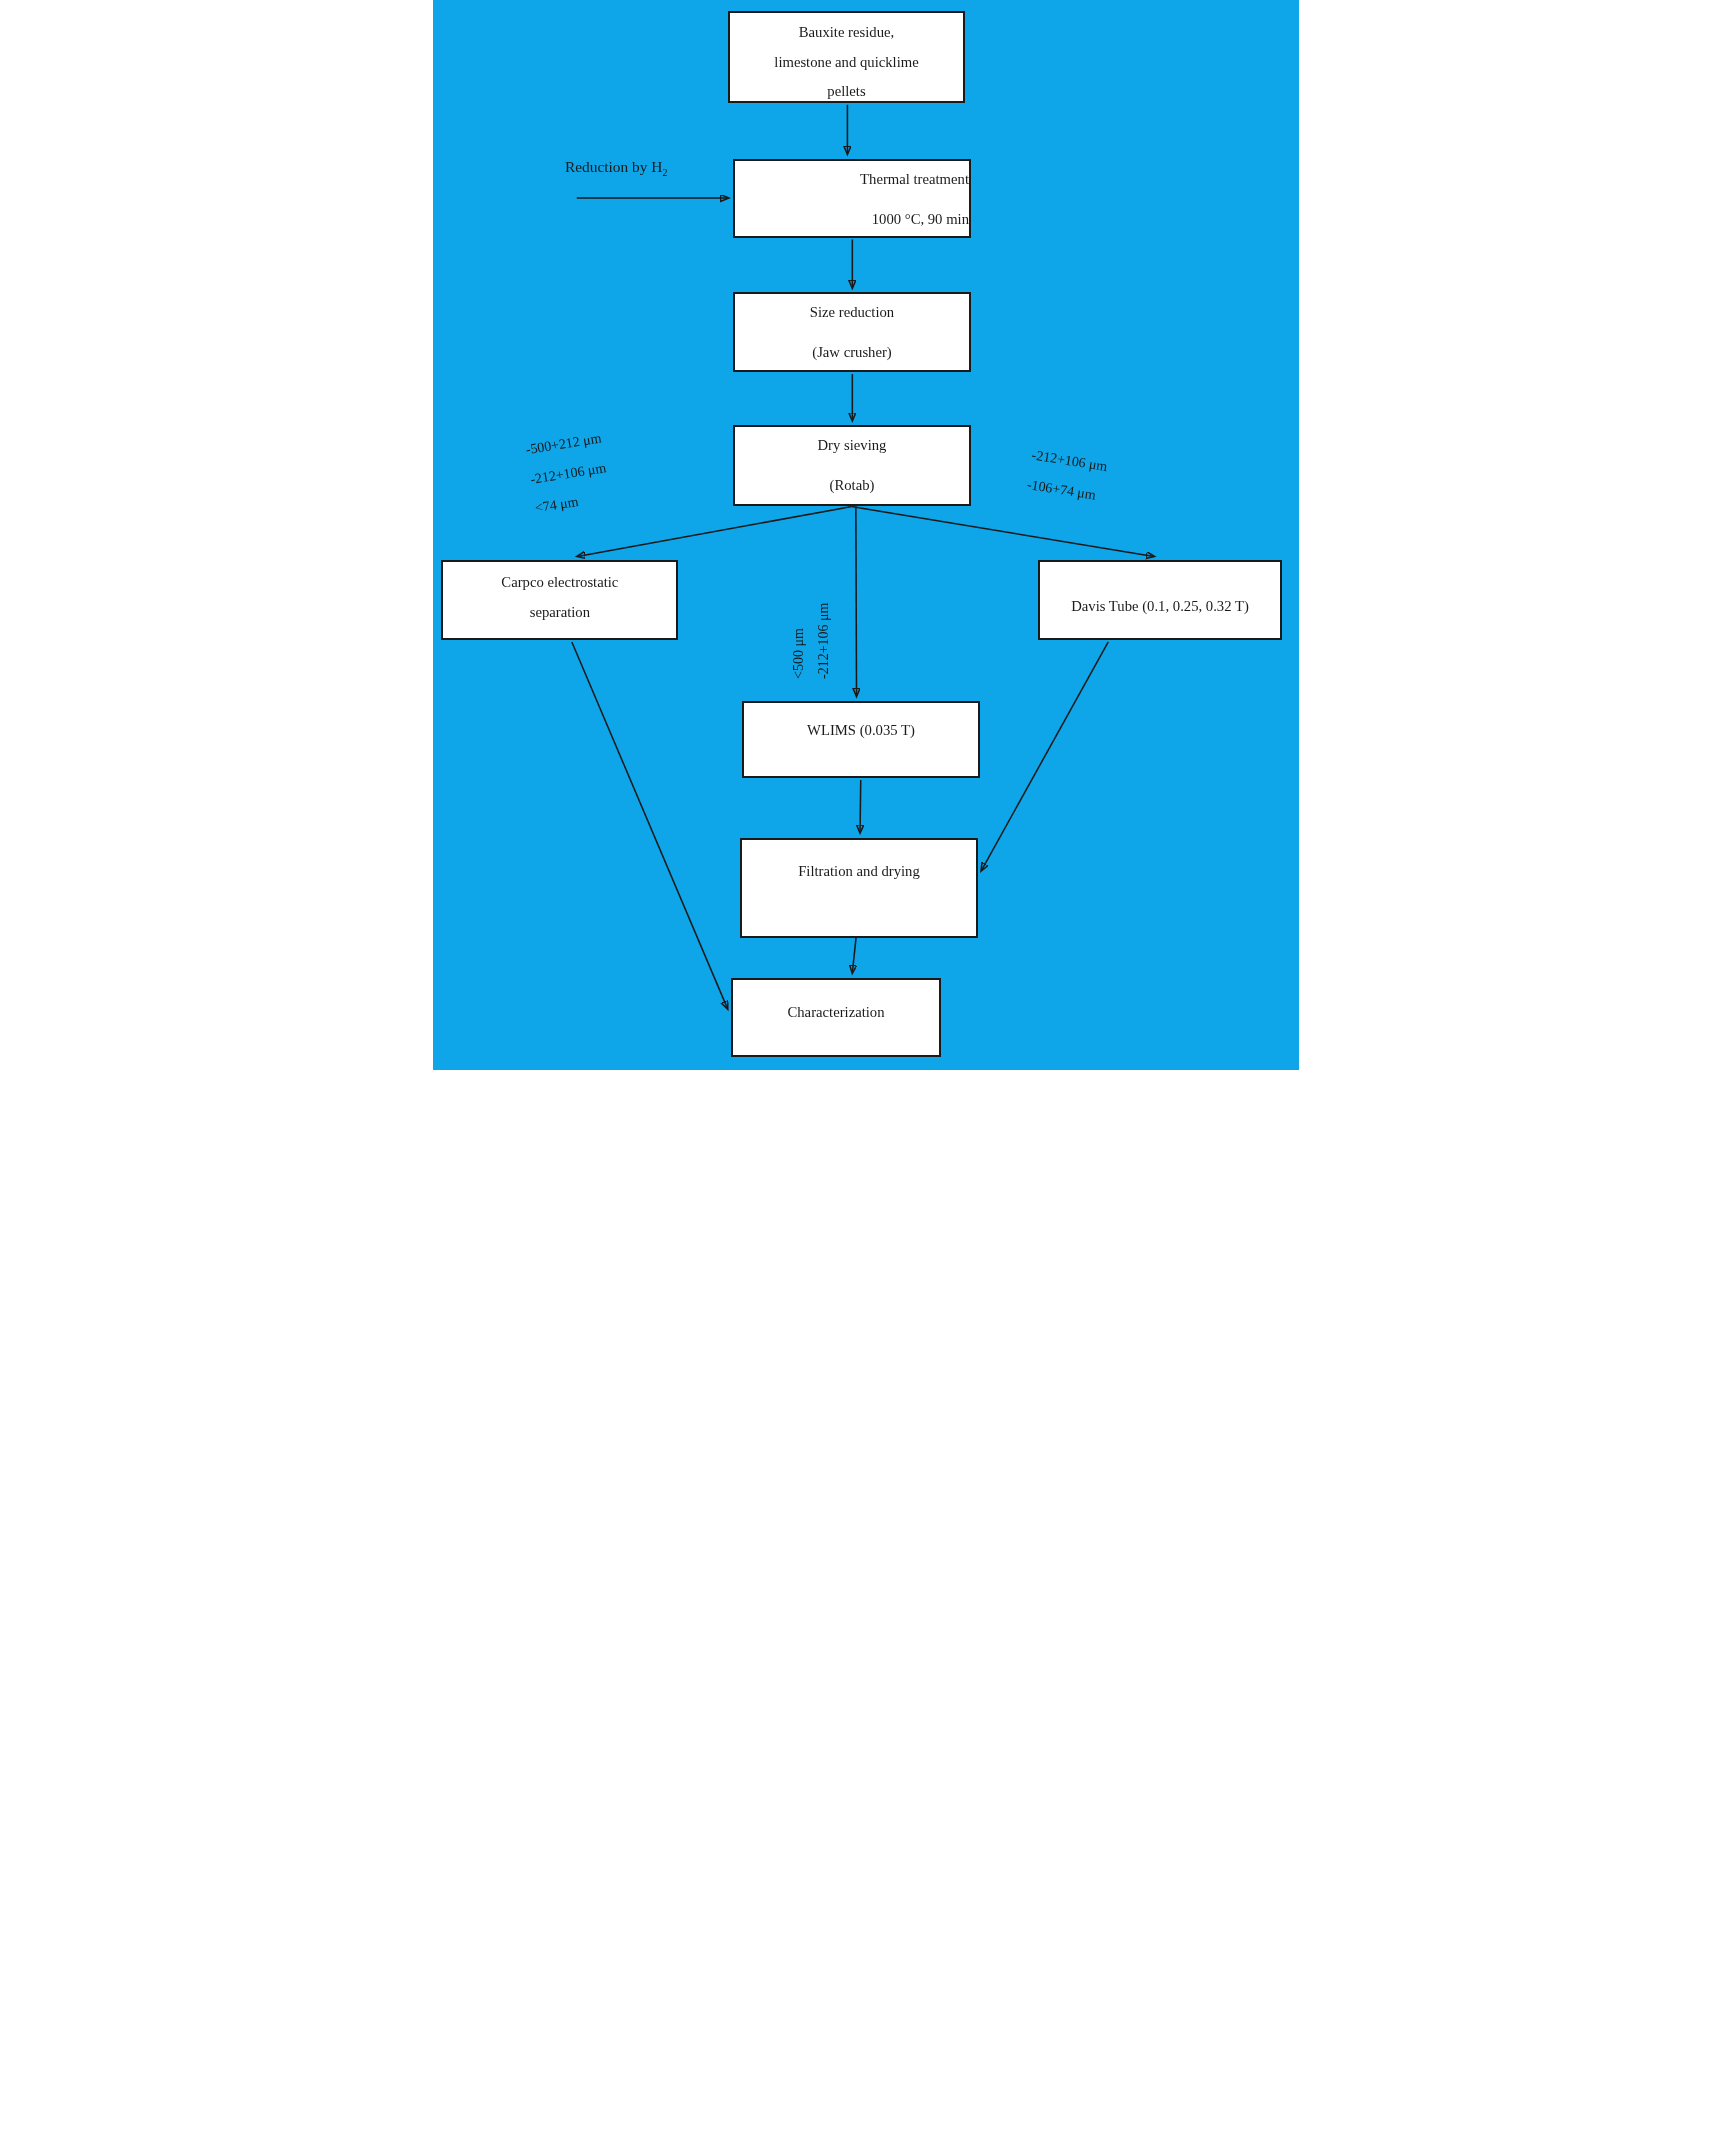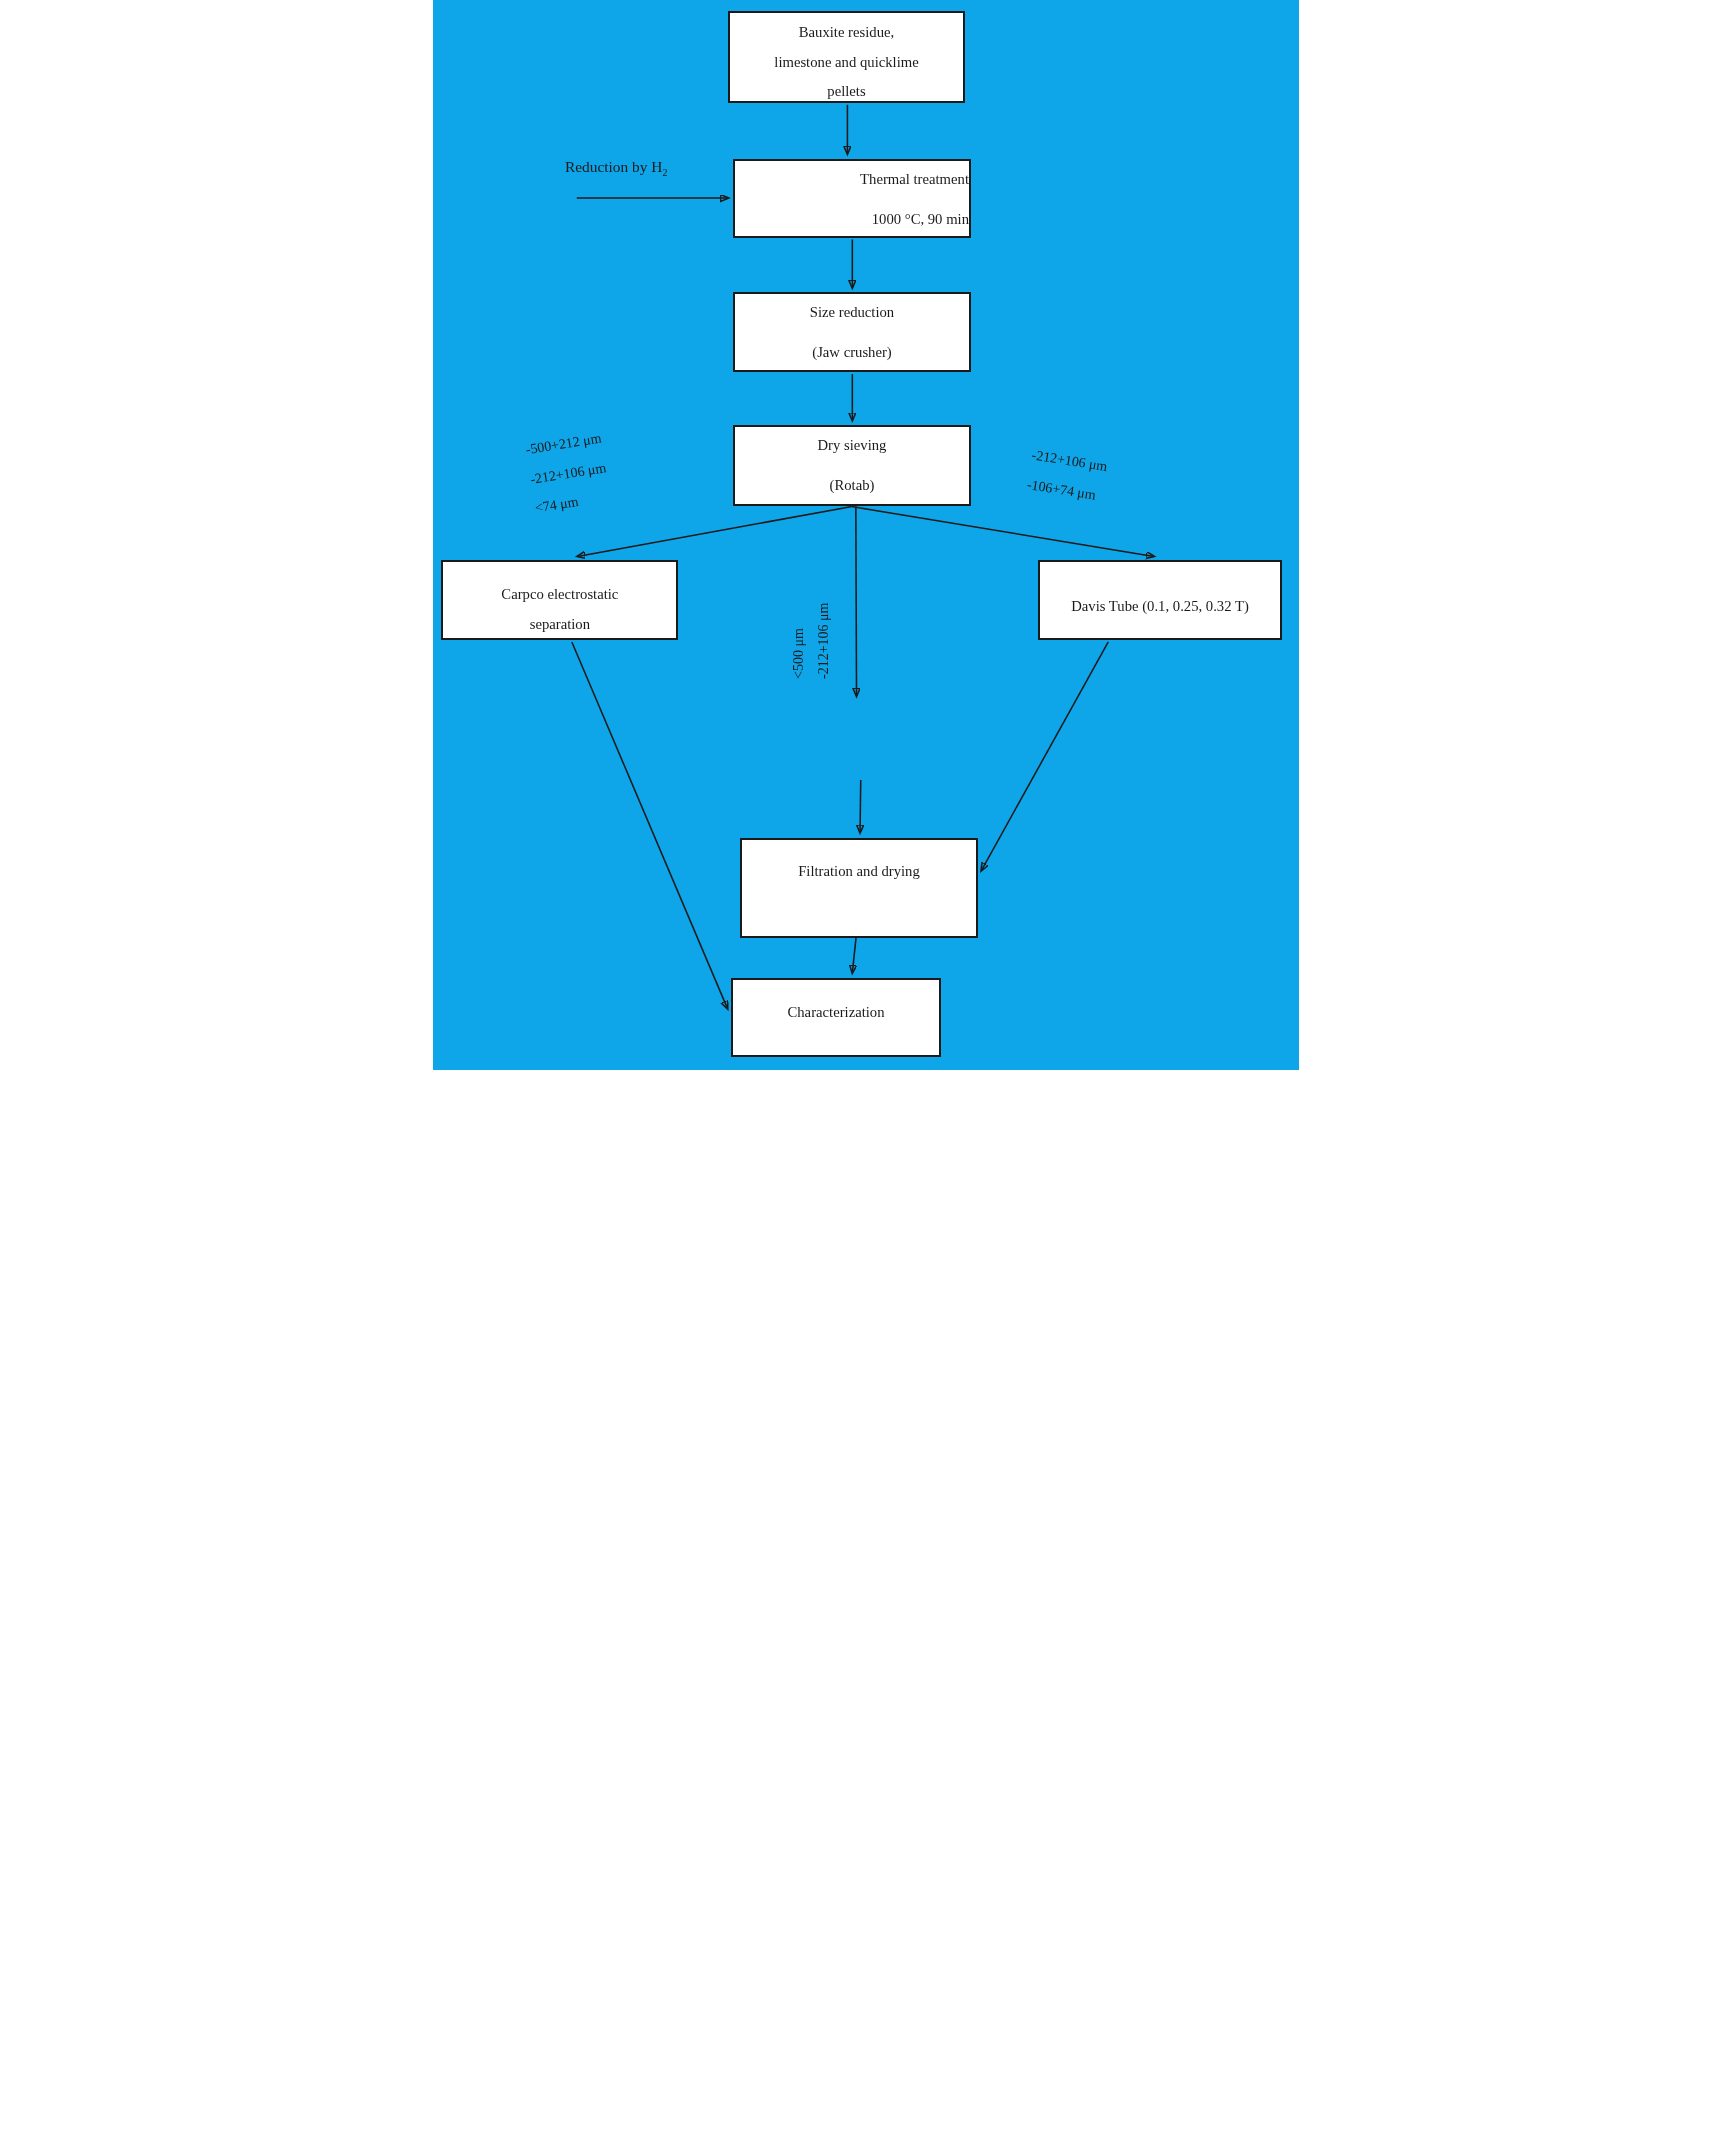--- a/index.html
+++ b/index.html
@@ -37,21 +37,21 @@
   .nl { margin: 0; }
   
   #n-bauxite { left: 295px; top: 10.5px;  width: 237px; height: 92px; padding-top: 5.6px; }
   #n-bauxite .nl { line-height: 29.5px; }
   #n-thermal { left: 300px; top: 159px; width: 238px; height: 79px; text-align: right; }
   #n-size    { left: 300px; top: 292px; width: 238px; height: 80px; }
   #n-sieve   { left: 300px; top: 425px; width: 238px; height: 81px; }
   #n-thermal .nl.l1, #n-size .nl.l1, #n-sieve .nl.l1 { margin-top: 11.2px; }
   #n-thermal .nl.l2, #n-size .nl.l2, #n-sieve .nl.l2 { margin-top: 25px; }
   #n-carpco  { left: 8.4px;  top: 560px; width: 237px; height: 80px; }
-  #n-carpco .nl.l1 { margin-top: 25px; }
+  #n-carpco .nl.l1 { margin-top: 13px; }
   #n-carpco .nl.l2 { margin-top: 15.4px; }
   #n-davis   { left: 605px; top: 560px; width: 244px; height: 80px; padding-top: 37px; }
   #n-wlims   { left: 309px; top: 701px; width: 238px; height: 77px; padding-top: 19.6px; }
   #n-filtration { left: 307px; top: 838px; width: 238px; height: 100px; padding-top: 24px; }
   #n-char    { left: 298px; top: 978px; width: 210px; height: 79px; padding-top: 25px; }
   
   .lbl {
     position: absolute;
     white-space: nowrap;
     font-size: 14px;
@@ -127,20 +127,23 @@
 
   <div class="node" id="n-carpco">
     <div class="nl l1">Carpco electrostatic</div>
     <div class="nl l2">separation</div>
   </div>
 
   <div class="node" id="n-davis">
     <div class="nl">Davis Tube (0.1, 0.25, 0.32 T)</div>
   </div>
 
+  <div class="node" id="n-wlims">
+    <div class="nl">WLIMS (0.035 T)</div>
+  </div>
 
   <div class="node" id="n-filtration">
     <div class="nl">Filtration and drying</div>
   </div>
 
   <div class="node" id="n-char">
     <div class="nl">Characterization</div>
   </div>
 
   <div class="lbl" id="lbl-reduction"><span>Reduction by H</span><sub>2</sub></div>

